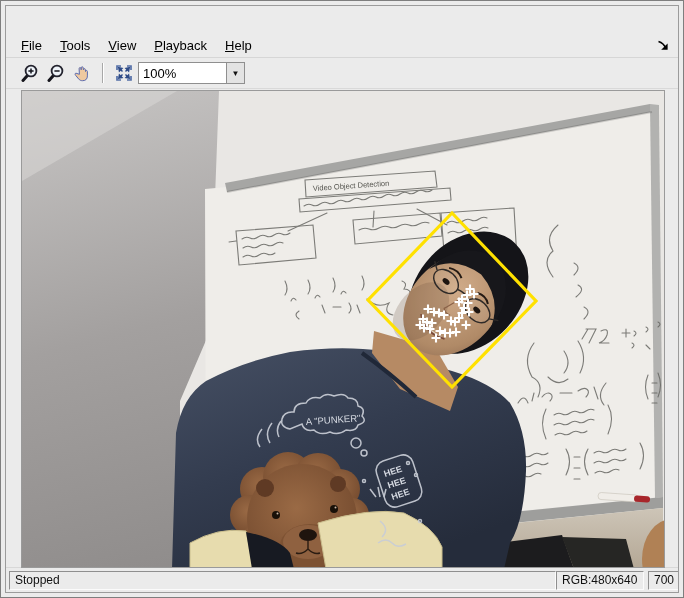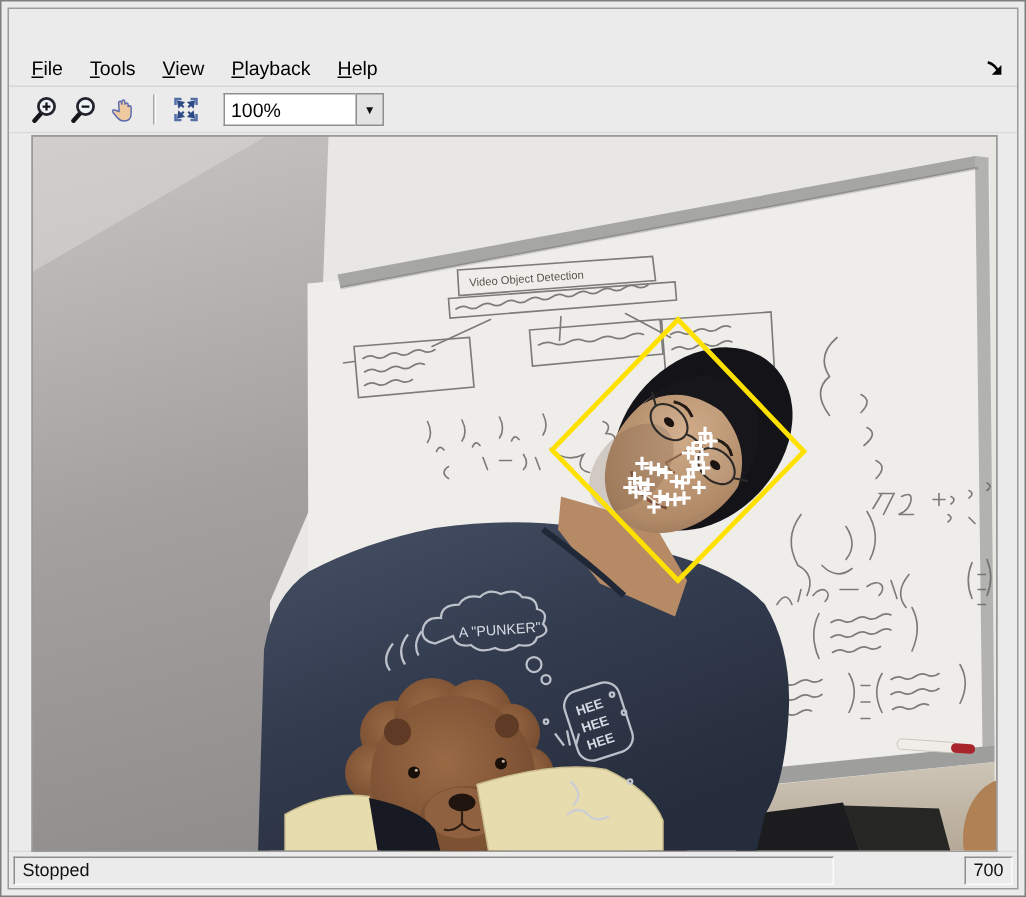--- a/index.html
+++ b/index.html
@@ -49,21 +49,21 @@
   .toolbar{
     height:31px;flex:0 0 31px;display:flex;align-items:center;
     padding-left:12px;border-bottom:1px solid #d9d9d9;background:#ebebeb;
   }
   .tool-btn{
     width:24px;height:24px;display:flex;align-items:center;justify-content:center;
     margin-right:2px;border:1px solid transparent;
   }
   .tool-sep{width:2px;height:20px;margin:0 8px 0 6px;
     border-left:1px solid #a8a8a8;border-right:1px solid #fff;}
-  .combo{display:flex;height:22px;margin-left:11px;}
+  .combo{display:flex;height:22px;margin-left:0;}
   .combo input{
     width:88px;height:22px;border:1px solid #8f8f8f;border-right:none;
     font-family:"Liberation Sans","DejaVu Sans",sans-serif;
     font-size:13px;padding:0 4px;outline:none;background:#fff;color:#000;
   }
   .combo-btn{
     width:19px;height:22px;background:#e3e3e3;border:1px solid #8f8f8f;
     display:flex;align-items:center;justify-content:center;
     font-size:8px;color:#111;
   }
@@ -327,18 +327,19 @@
               <path d="M429.5,241 H438.5 M434,236.5 V245.5" stroke="#ffffff" stroke-width="2.1" fill="none"></path>
               <path d="M409.5,247 H418.5 M414,242.5 V251.5" stroke="#ffffff" stroke-width="2.1" fill="none"></path>
             </g>
     </svg>
    </div>
   </div>
 
   <div class="statusbar">
     <div class="cell main">Stopped</div>
     <div class="sb-gap"></div>
+    <div class="cell rgb">RGB:480x640</div>
     <div class="sb-gap" style="flex:0 0 4px"></div>
     <div class="cell cnt">700</div>
   </div>
 
  </div>
 </div>
 
 </body></html>

